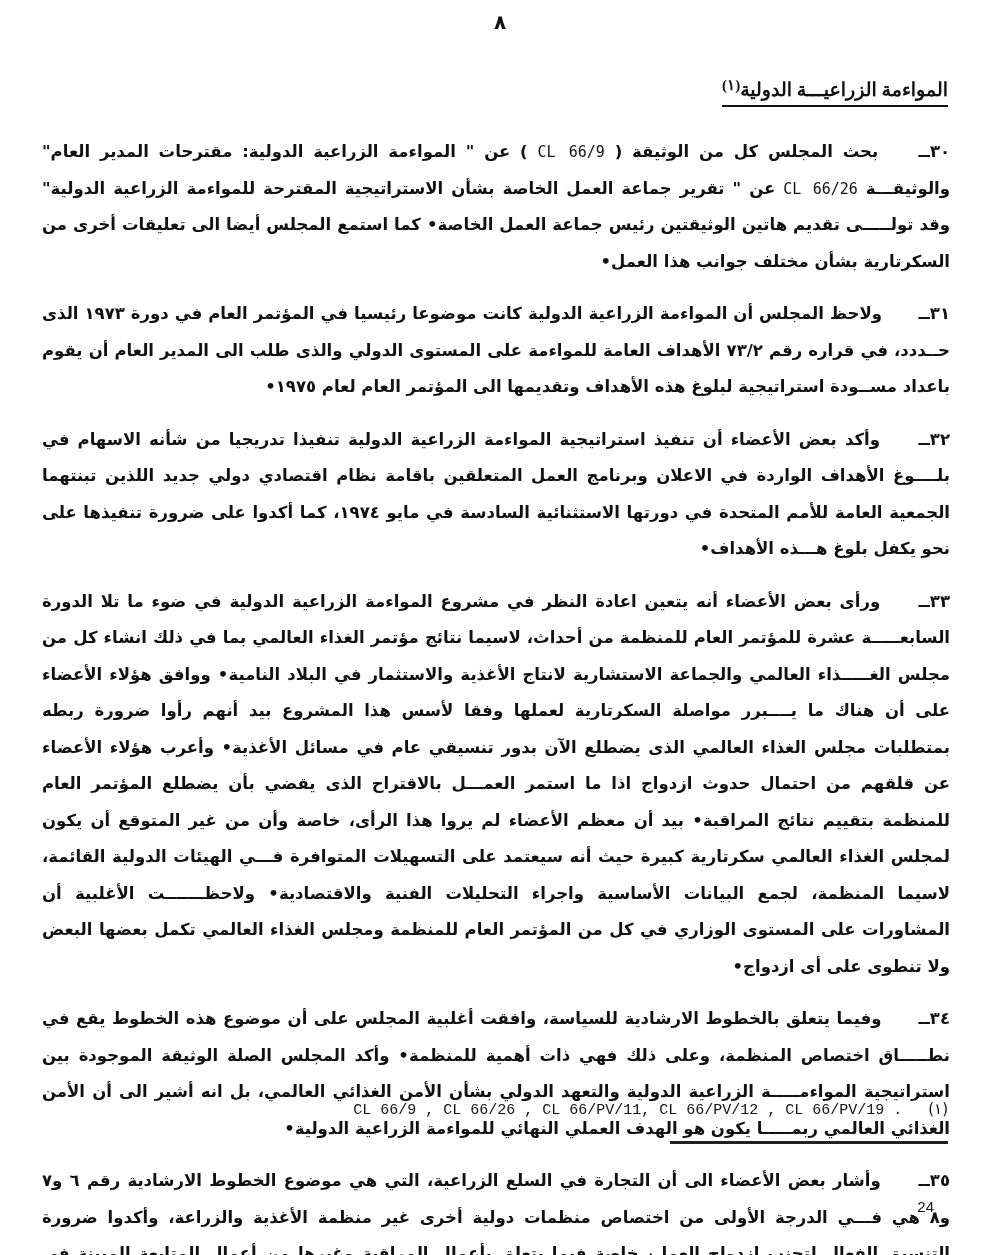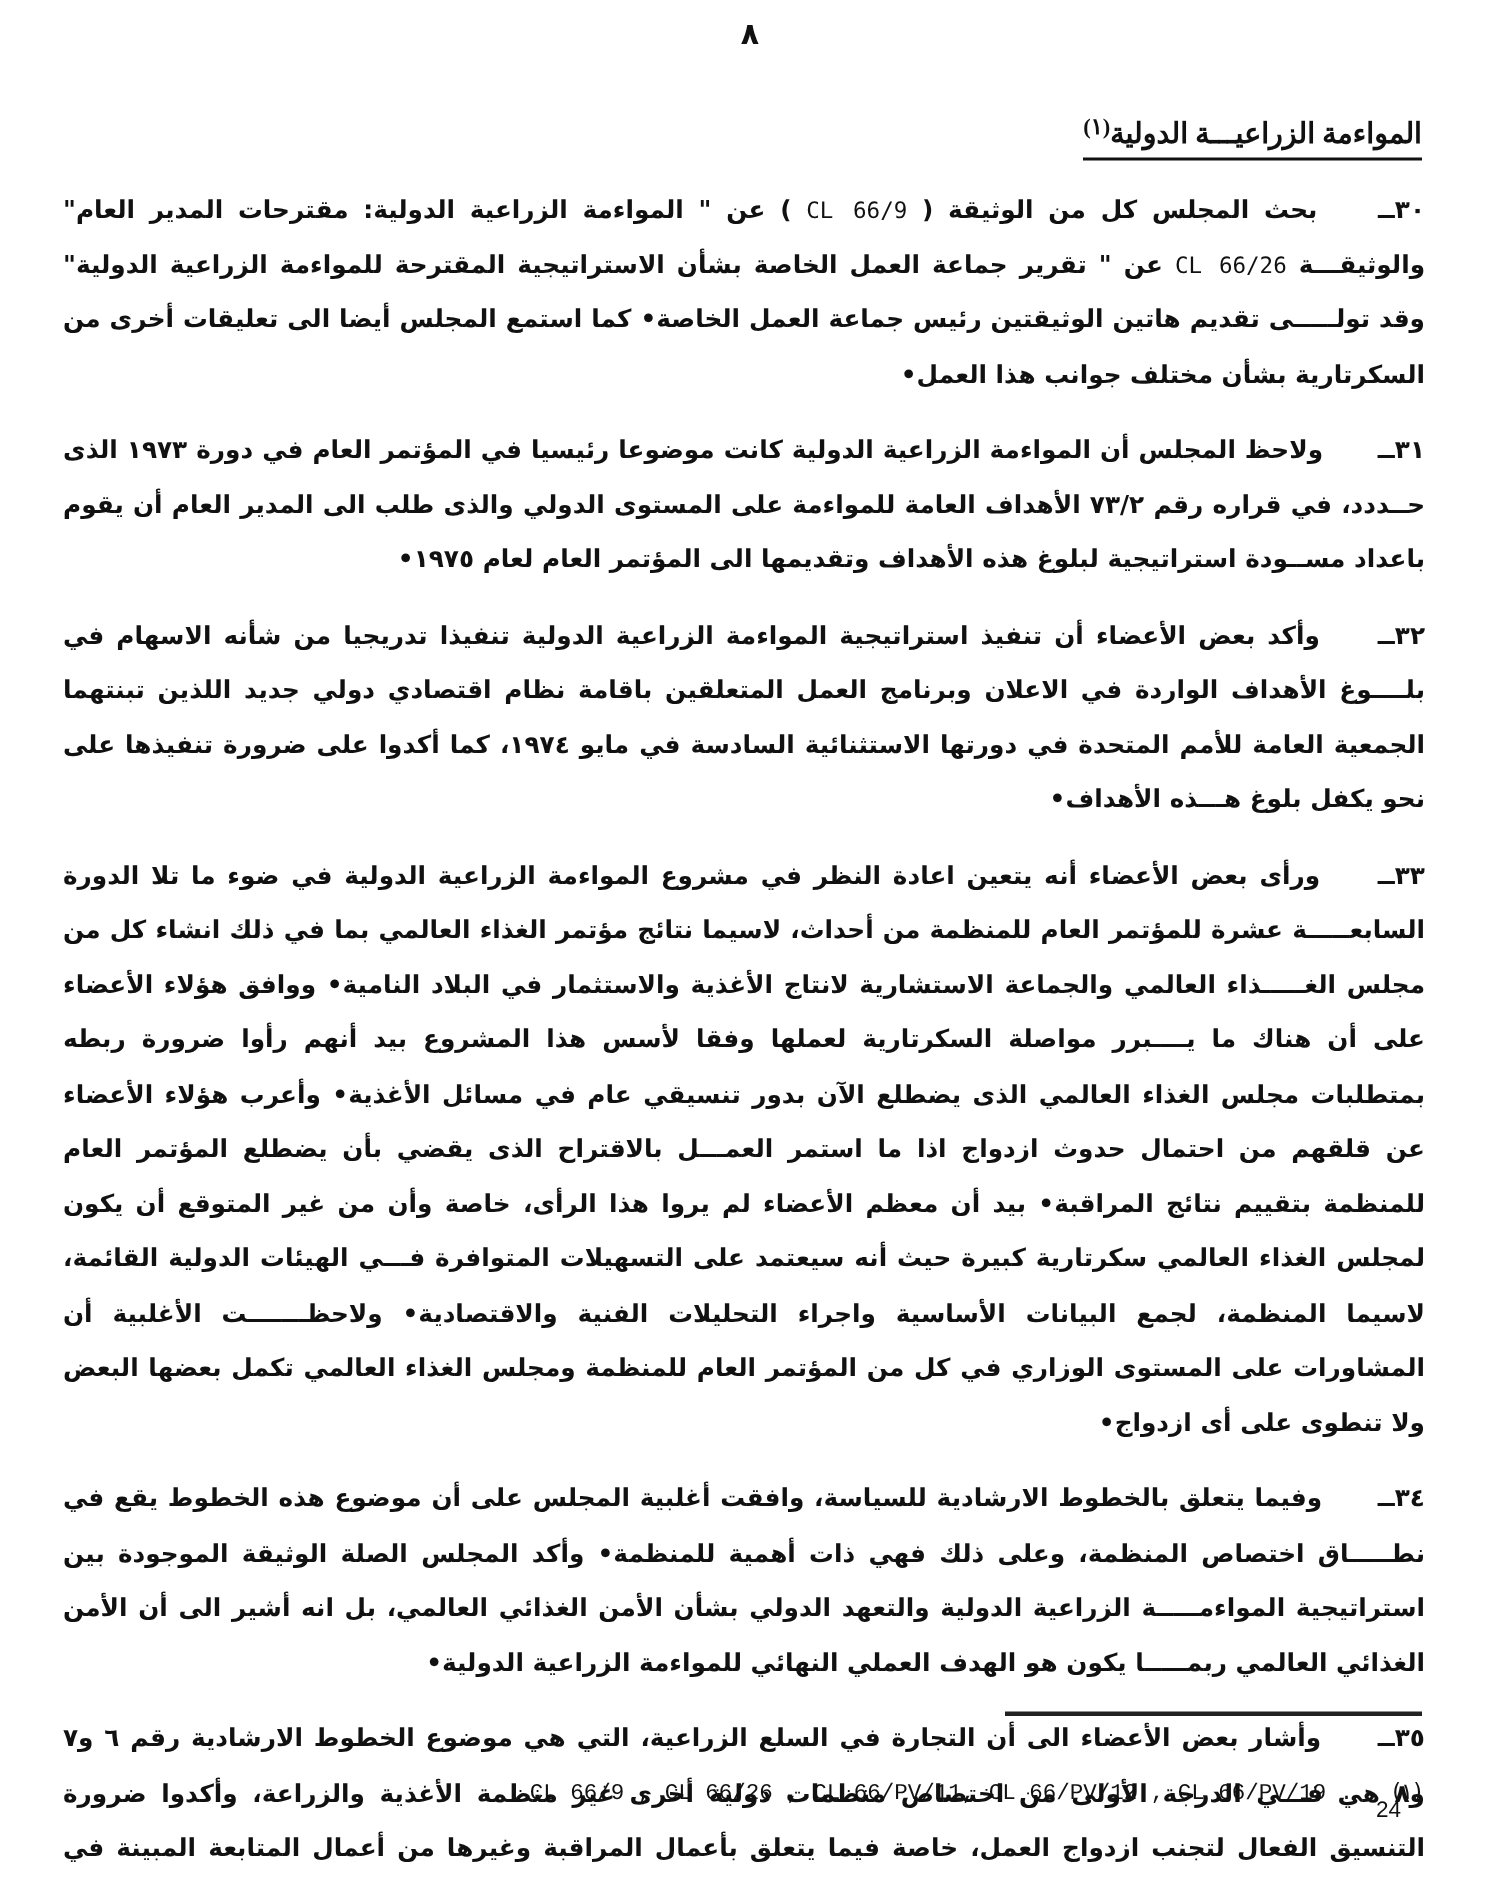--- a/index.html
+++ b/index.html
@@ -15,28 +15,28 @@
     position: absolute; top: 72px; right: 52px;
     direction: rtl; font-size: 19px; font-weight: bold;
     border-bottom: 2px solid #111; padding-bottom: 2px; line-height: 26px; font-family: Liberation Serif, serif;
   }
   .section-title sup { font-size: 15px; vertical-align: 6px; }
   .body-text {
     position: absolute; top: 118px; left: 42px; width: 908px;
     direction: rtl; text-align: justify; text-align-last: right;
     font-size: 16.5px; line-height: 36.5px; font-weight: bold;
   }
-  .para { margin: 4px 0 14px 0; }
+  .para { margin: 16px 0 14px 0; }
   .para-num { display: inline-block; min-width: 62px; }
   .ltr { direction: ltr; unicode-bidi: embed; font-family: "DejaVu Sans Mono", monospace; font-weight: normal; font-size: 15px; }
   .footnote-rule {
     position: absolute; top: 1141px; right: 52px; width: 278px; height: 3px; background: #222;
   }
   .footnote {
-    position: absolute; top: 1185px; right: 52px;
+    position: absolute; top: 1100px; right: 52px;
     font-family: "Liberation Mono", monospace; font-size: 15px; direction: ltr;
     white-space: pre;
     text-align: center;
   }
   .footnote-marker { margin-left: 26px; font-family: "DejaVu Sans", sans-serif; }
   .page-number-bottom {
     position: absolute; top: 1198px; right: 66px;
     font-family: Liberation Sans, sans-serif; font-size: 15px;
   }
 </style>

